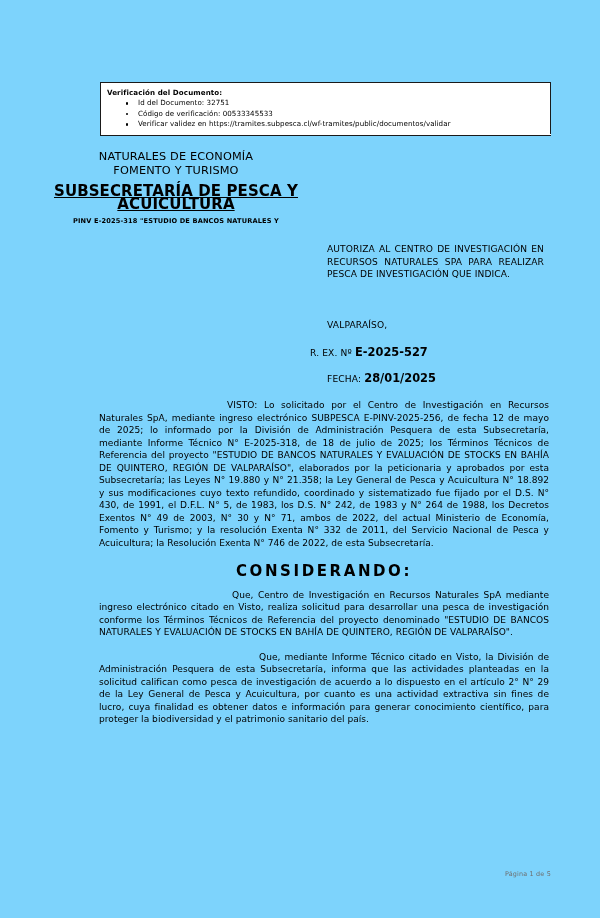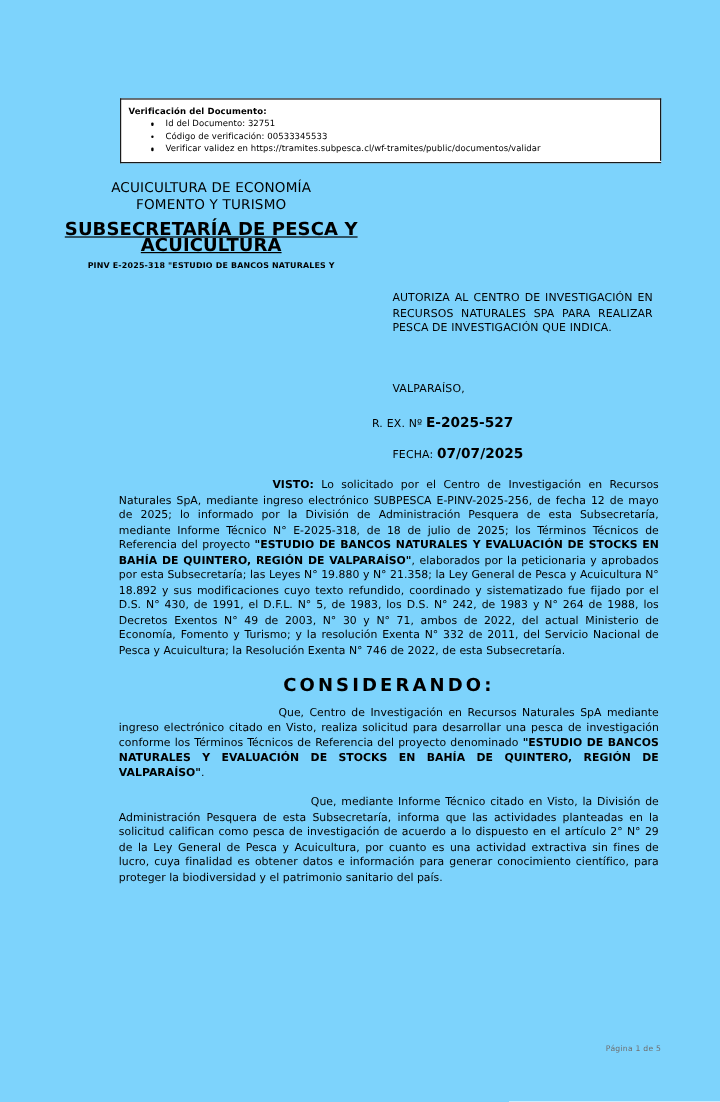--- a/index.html
+++ b/index.html
@@ -164,21 +164,21 @@
   p.para {
     margin: 0 0 12px 0;
     font-size: 9.05px;
     line-height: 12.55px;
     text-align: justify;
     text-align-last: left;
     letter-spacing: .03px;
     text-indent: 0;
   }
   .b {
-    font-weight: bold;
+    font-weight: normal;
   }
   .heading-center {
     margin: 0 0 9px 0;
     text-align: center;
     font-size: 15px;
     font-weight: bold;
     letter-spacing: 2.6px;
   }
   .pad-visto {
     padding-left: 128px;
@@ -212,39 +212,39 @@
     <div class="verif-title">Verificación del Documento:</div>
     <ul class="verif-list">
       <li>Id del Documento: 32751</li>
       <li>Código de verificación: 00533345533</li>
       <li>Verificar validez en https://tramites.subpesca.cl/wf-tramites/public/documentos/validar</li>
     </ul>
   </div>
   <div class="verif-box-rightedge"></div>
 
   <div class="letterhead">
-    <div class="lh-ministry">ACUICULTURA DE ECONOMÍA</div>
+    <div class="lh-ministry">NATURALES DE ECONOMÍA</div>
     <div class="lh-ministry">FOMENTO Y TURISMO</div>
     <div class="lh-sub">SUBSECRETARÍA DE PESCA Y</div>
     <div class="lh-sub" style="margin-top:0">ACUICULTURA</div>
     <div class="lh-project">PINV E-2025-318 "ESTUDIO DE BANCOS NATURALES Y</div>
   </div>
 
   <div class="subject">AUTORIZA AL CENTRO DE INVESTIGACIÓN EN RECURSOS NATURALES SPA PARA REALIZAR PESCA DE INVESTIGACIÓN QUE INDICA.</div>
 
   <div class="place">VALPARAÍSO,</div>
 
   <div class="resline">
     <span>R. EX. Nº</span>
     <span class="num">E-2025-527</span>
   </div>
 
   <div class="fechaline">
     <span>FECHA:</span>
-    <span class="val">07/07/2025</span>
+    <span class="val">28/01/2025</span>
   </div>
 
   <div class="body-block">
 
     <p class="para">
       <span class="pad-visto"></span><span class="b">VISTO:</span><span> Lo solicitado por el Centro de Investigación en Recursos Naturales SpA, mediante ingreso electrónico SUBPESCA E-PINV-2025-256, de fecha 12 de mayo de 2025; lo informado por la División de Administración Pesquera de esta Subsecretaría, mediante Informe Técnico N° E-2025-318, de 18 de julio de 2025; los Términos Técnicos de Referencia del proyecto </span><span class="b">"ESTUDIO DE BANCOS NATURALES Y EVALUACIÓN DE STOCKS EN BAHÍA DE QUINTERO, REGIÓN DE VALPARAÍSO"</span><span>, elaborados por la peticionaria y aprobados por esta Subsecretaría; las Leyes N° 19.880 y N° 21.358; la Ley General de Pesca y Acuicultura N° 18.892 y sus modificaciones cuyo texto refundido, coordinado y sistematizado fue fijado por el D.S. N° 430, de 1991, el D.F.L. N° 5, de 1983, los D.S. N° 242, de 1983 y N° 264 de 1988, los Decretos Exentos N° 49 de 2003, N° 30 y N° 71, ambos de 2022, del actual Ministerio de Economía, Fomento y Turismo; y la resolución Exenta N° 332 de 2011, del Servicio Nacional de Pesca y Acuicultura; la Resolución Exenta N° 746 de 2022, de esta Subsecretaría.</span>
     </p>
 
     <p class="heading-center">CONSIDERANDO:</p>
 

